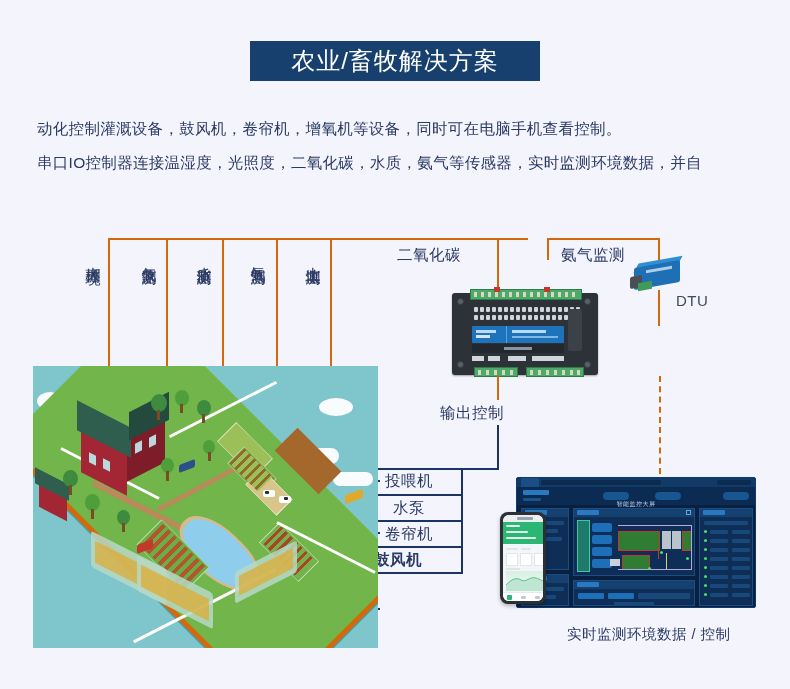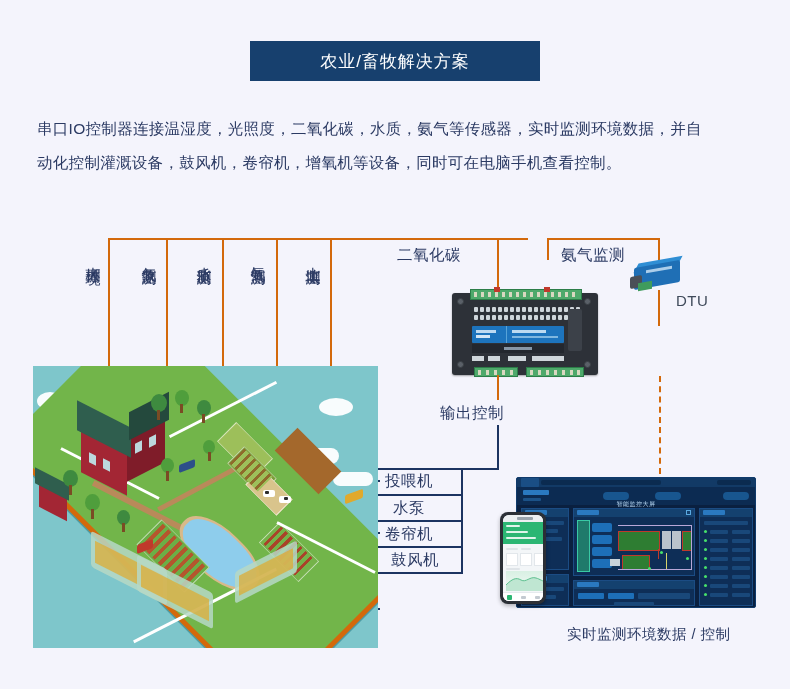--- a/index.html
+++ b/index.html
@@ -12,21 +12,21 @@
   #page { position: relative; width: 790px; height: 689px; }
 
   
   .banner {
     position: absolute; left: 250px; top: 41px;
     width: 290px; height: 40px;
     background: #17406e;
     display: flex; align-items: center; justify-content: center;
   }
   .banner span {
-    color: #ffffff; font-size: 17px; letter-spacing: 1px; font-weight: 400;
+    color: #ffffff; font-size: 24px; letter-spacing: 1px; font-weight: 400;
   }
 
   
   .desc {
     position: absolute; left: 37px; top: 112px; width: 718px;
     color: #2b3a63; font-size: 15.5px; line-height: 34px;
     letter-spacing: .3px;
   }
 
   
@@ -263,22 +263,22 @@
 </head>
 <body>
 
 <div id="page">
 
   <div class="banner">
     <span>农业/畜牧解决方案</span>
   </div>
 
   <div class="desc">
+    <div>动化控制灌溉设备，鼓风机，卷帘机，增氧机等设备，同时可在电脑手机查看控制。</div>
     <div>串口IO控制器连接温湿度，光照度，二氧化碳，水质，氨气等传感器，实时监测环境数据，并自</div>
-    <div>动化控制灌溉设备，鼓风机，卷帘机，增氧机等设备，同时可在电脑手机查看控制。</div>
   </div>
 
   <div class="obar" style="left:108px; top:238px; width:420px; height:2px;"></div>
 
   <div class="obar" style="left:108px; top:238px; width:2px; height:230px;"></div>
   <div class="obar" style="left:166px; top:238px; width:2px; height:232px;"></div>
   <div class="obar" style="left:222px; top:238px; width:2px; height:155px;"></div>
   <div class="obar" style="left:276px; top:238px; width:2px; height:160px;"></div>
   <div class="obar" style="left:330px; top:238px; width:2px; height:158px;"></div>
 
@@ -428,21 +428,21 @@
   <div class="nbar" style="left:378px; top:572px; width:85px; height:2px;"></div>
 
   <div class="nbar" style="left:288px; top:480px; width:92px; height:2px;"></div>
   <div class="nbar" style="left:238px; top:532px; width:142px; height:2px;"></div>
   <div class="nbar" style="left:290px; top:572px; width:90px; height:2px;"></div>
   <div class="nbar" style="left:208px; top:608px; width:172px; height:2px;"></div>
 
   <div class="hlabel" style="left:385px; top:471px;">投喂机</div>
   <div class="hlabel" style="left:393px; top:498px;">水泵</div>
   <div class="hlabel" style="left:385px; top:524px;">卷帘机</div>
-  <div class="hlabel" style="left:391px; top:550px;">鼓风机</div>
+  <div class="hlabel" style="left:374px; top:550px;font-weight:bold;">鼓风机</div>
 
   <div class="farm">
     <div class="sky"></div>
 
     <div class="cloud" style="left:4px; top:26px; width:26px; height:18px;"></div>
     <div class="cloud" style="left:20px; top:32px; width:18px; height:12px;"></div>
     <div class="cloud" style="left:36px; top:40px; width:30px; height:12px; border-radius:12px;"></div>
     <div class="cloud" style="left:286px; top:32px; width:34px; height:18px;"></div>
     <div class="cloud" style="left:262px; top:82px; width:44px; height:16px; border-radius:12px;"></div>
     <div class="cloud" style="left:300px; top:106px; width:40px; height:14px; border-radius:12px;"></div>

